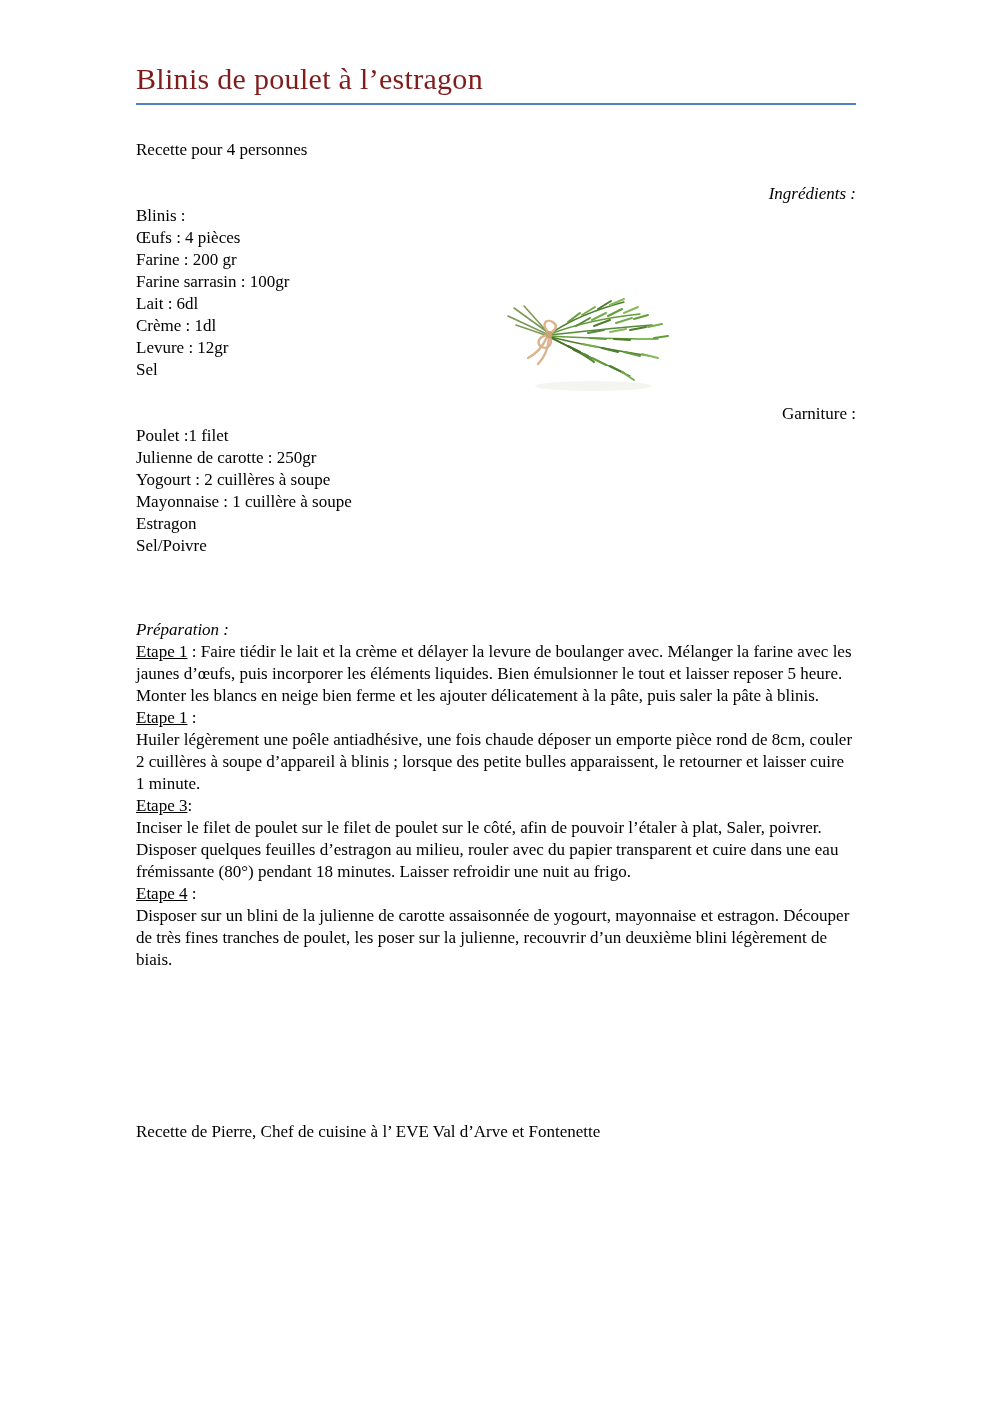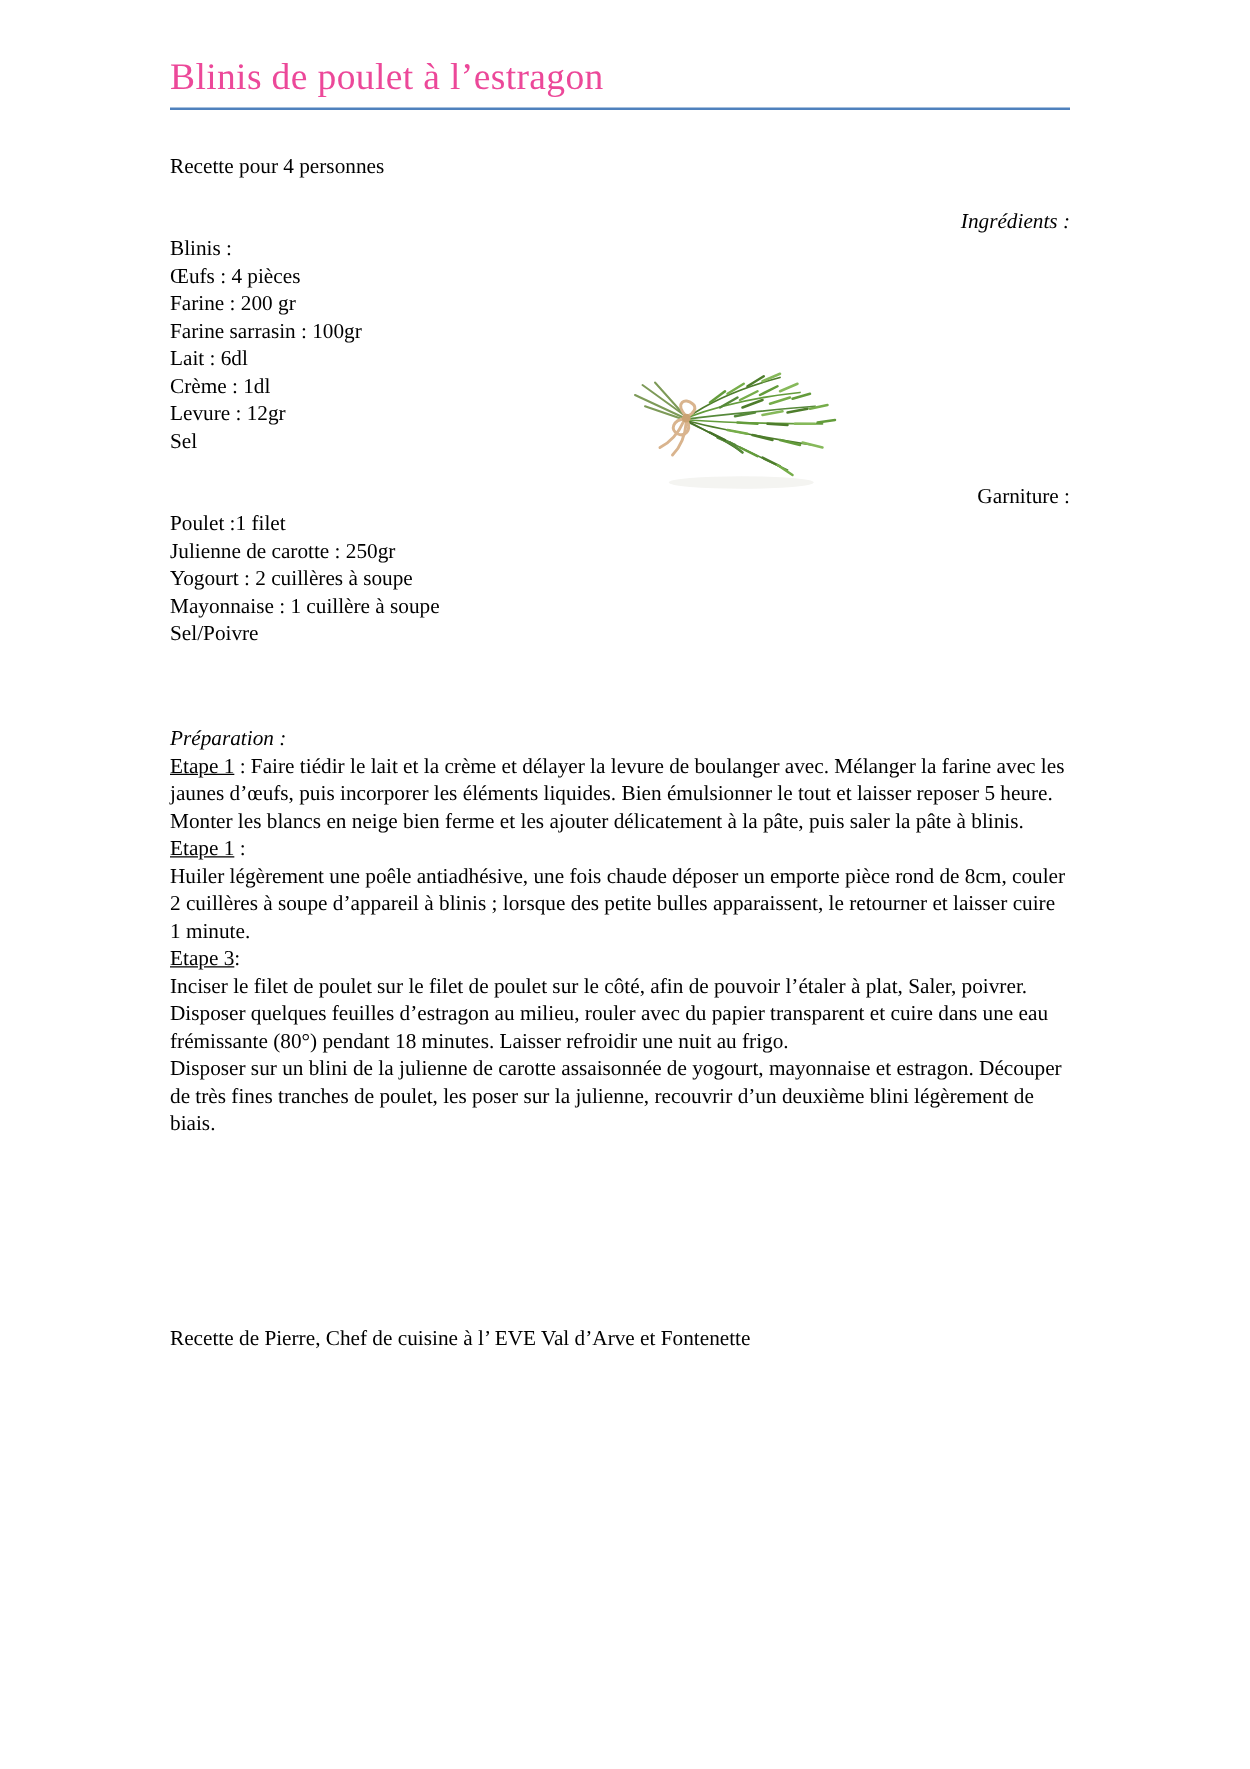--- a/index.html
+++ b/index.html
@@ -11,25 +11,25 @@
     color: #000000;
     overflow: hidden;
   }
   .doc {
     position: absolute;
     left: 136px; top: 0;
     width: 720px;
   }
   p { margin: 0; font-size: 17px; line-height: 22px; }
   .title {
-    margin: 43px 0 0 0;
+    margin: 60px 0 0 0;
     font-size: 30px;
     font-weight: 400;
     line-height: 38px;
-    color: #ec4899;
+    color: #7f1d1d;
     padding-bottom: 5px;
     border-bottom: 2px solid #4f81bd;
     letter-spacing: 0.3px;
   }
   .servings { margin-top: 34px; }
   .italic-heading { font-style: italic; }
   .blank-above { margin-top: 22px; text-align: right; }
   .prep-gap { margin-top: 62px; }
   .footer-gap { margin-top: 150px; }
   .step-label { text-decoration: underline; }
@@ -56,33 +56,35 @@
   <p>Lait : 6dl</p>
   <p>Crème : 1dl</p>
   <p>Levure : 12gr</p>
   <p>Sel</p>
 
   <p class="blank-above">Garniture :</p>
   <p>Poulet :1 filet</p>
   <p>Julienne de carotte : 250gr</p>
   <p>Yogourt : 2 cuillères à soupe</p>
   <p>Mayonnaise : 1 cuillère à soupe</p>
+  <p>Estragon</p>
   <p>Sel/Poivre</p>
 
   <p class="italic-heading prep-gap">Préparation :</p>
 
   <p><span class="step-label">Etape 1</span><span> : </span><span>Faire tiédir le lait et la crème et délayer la levure de boulanger avec. Mélanger la farine avec les jaunes d’œufs, puis incorporer les éléments liquides. Bien émulsionner le tout et laisser reposer 5 heure.</span></p>
   <p>Monter les blancs en neige bien ferme et les ajouter délicatement à la pâte, puis saler la pâte à blinis.</p>
 
   <p><span class="step-label">Etape 1</span><span> :</span></p>
   <p>Huiler légèrement une poêle antiadhésive, une fois chaude déposer un emporte pièce rond de 8cm, couler 2 cuillères à soupe d’appareil à blinis ; lorsque des petite bulles apparaissent, le retourner et laisser cuire 1 minute.</p>
 
   <p><span class="step-label">Etape 3</span><span>:</span></p>
   <p>Inciser  le filet de poulet sur le filet de poulet sur le côté, afin de pouvoir l’étaler à plat, Saler, poivrer. Disposer quelques feuilles d’estragon au milieu, rouler avec du papier transparent et cuire dans une eau frémissante (80°) pendant 18 minutes. Laisser refroidir une nuit au frigo.</p>
 
+  <p><span class="step-label">Etape 4</span><span> :</span></p>
   <p>Disposer sur un blini de la julienne de carotte assaisonnée de yogourt, mayonnaise et estragon. Découper de très fines tranches de poulet, les poser sur la julienne, recouvrir d’un deuxième blini légèrement de biais.</p>
 
   <p class="footer-gap">Recette de Pierre, Chef de cuisine à l’ EVE Val d’Arve et Fontenette</p>
 
 </div>
 
 <svg class="tarragon" viewBox="0 0 175 102" xmlns="http://www.w3.org/2000/svg">
   <ellipse cx="95" cy="94" rx="58" ry="5" fill="#f4f4f1"></ellipse>
 
   <g stroke="#7d9a58" stroke-width="1.6" stroke-linecap="round">

